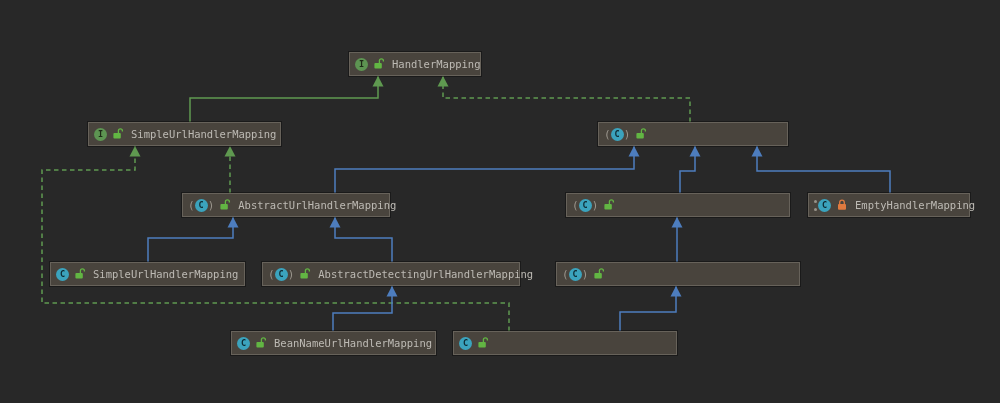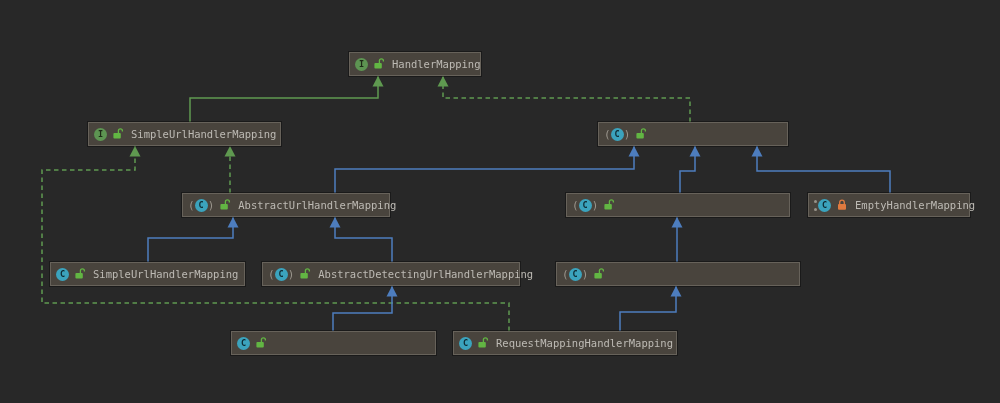--- a/index.html
+++ b/index.html
@@ -153,23 +153,23 @@
           <path d="M6.4 5V2.8a2 2 0 0 1 4 0v.7" fill="none" stroke="#62b543" stroke-width="1.3"></path>
           <rect x="1.4" y="5" width="7.4" height="5.6" rx="1" fill="#62b543"></rect>
         </svg>
       </div>
       <div class="node" style="left: 231px; top: 331px; width: 205px; height: 24px;">
         <span class="sym cls">C</span>
         <svg class="lock" width="12" height="12" viewBox="0 0 12 12">
           <path d="M6.4 5V2.8a2 2 0 0 1 4 0v.7" fill="none" stroke="#62b543" stroke-width="1.3"></path>
           <rect x="1.4" y="5" width="7.4" height="5.6" rx="1" fill="#62b543"></rect>
         </svg>
+        <span class="lbl">BeanNameUrlHandlerMapping</span>
       </div>
       <div class="node" style="left: 453px; top: 331px; width: 224px; height: 24px;">
         <span class="sym cls">C</span>
         <svg class="lock" width="12" height="12" viewBox="0 0 12 12">
           <path d="M6.4 5V2.8a2 2 0 0 1 4 0v.7" fill="none" stroke="#62b543" stroke-width="1.3"></path>
           <rect x="1.4" y="5" width="7.4" height="5.6" rx="1" fill="#62b543"></rect>
         </svg>
-        <span class="lbl">RequestMappingHandlerMapping</span>
       </div>
     </div>
 </div>
 
 </body></html>

